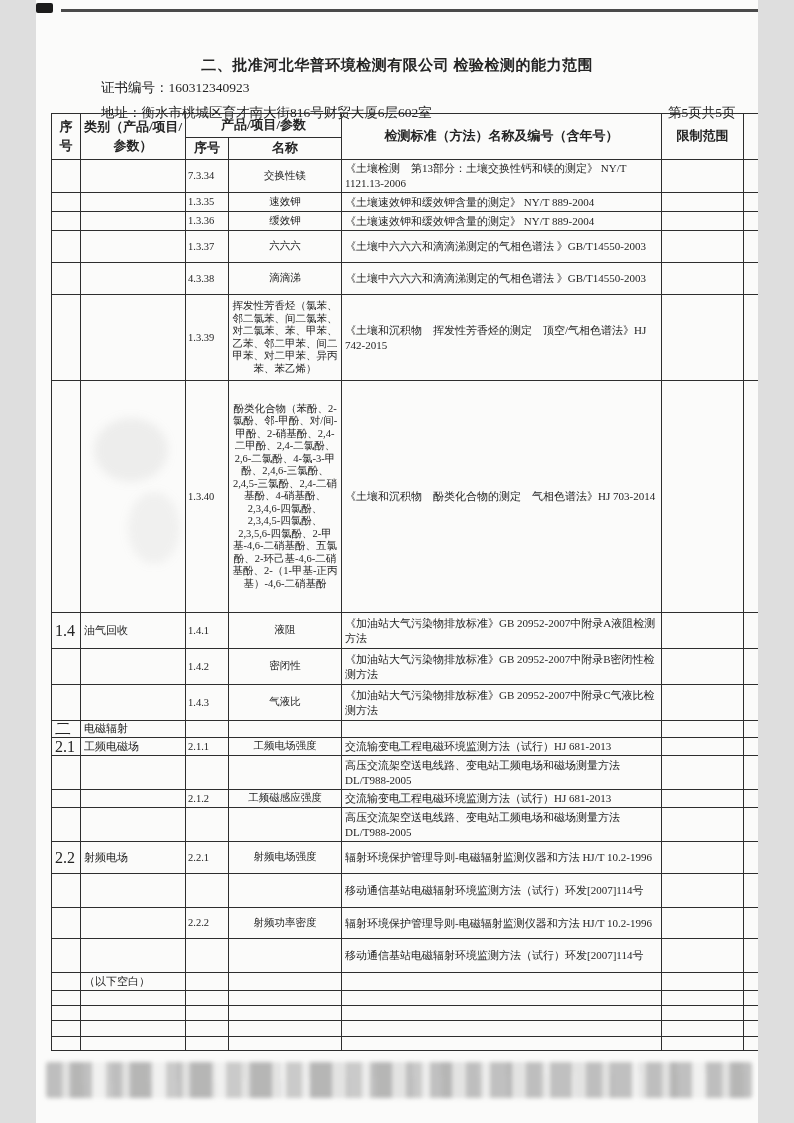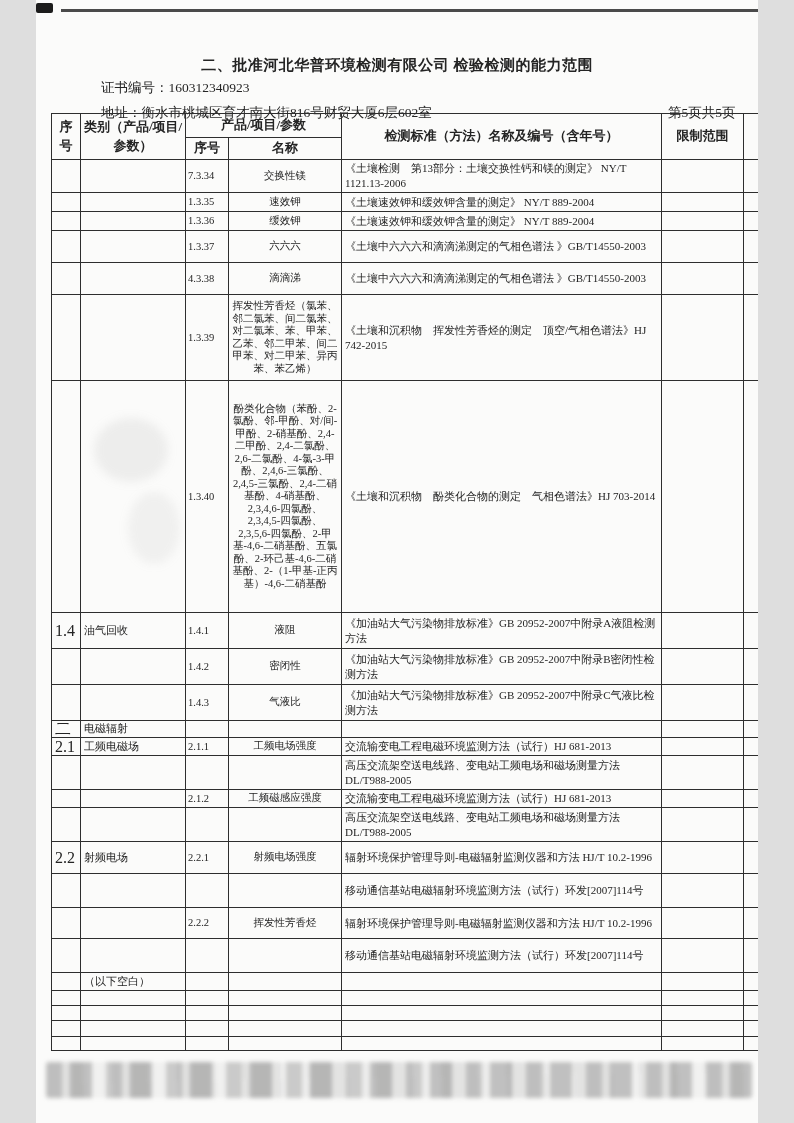--- a/index.html
+++ b/index.html
@@ -258,21 +258,21 @@
           <td class="c-sub_seq"></td>
           <td class="c-name"></td>
           <td class="c-standard">移动通信基站电磁辐射环境监测方法（试行）环发[2007]114号</td>
           <td class="c-limit"></td>
           <td class="c-note"></td>
         </tr>
         <tr style="height: 31px;">
           <td class="c-seq"></td>
           <td class="c-category"></td>
           <td class="c-sub_seq">2.2.2</td>
-          <td class="c-name">挥发性芳香烃</td>
+          <td class="c-name">射频功率密度</td>
           <td class="c-standard">辐射环境保护管理导则-电磁辐射监测仪器和方法 HJ/T 10.2-1996</td>
           <td class="c-limit"></td>
           <td class="c-note"></td>
         </tr>
         <tr style="height: 34px;">
           <td class="c-seq"></td>
           <td class="c-category"></td>
           <td class="c-sub_seq"></td>
           <td class="c-name"></td>
           <td class="c-standard">移动通信基站电磁辐射环境监测方法（试行）环发[2007]114号</td>

